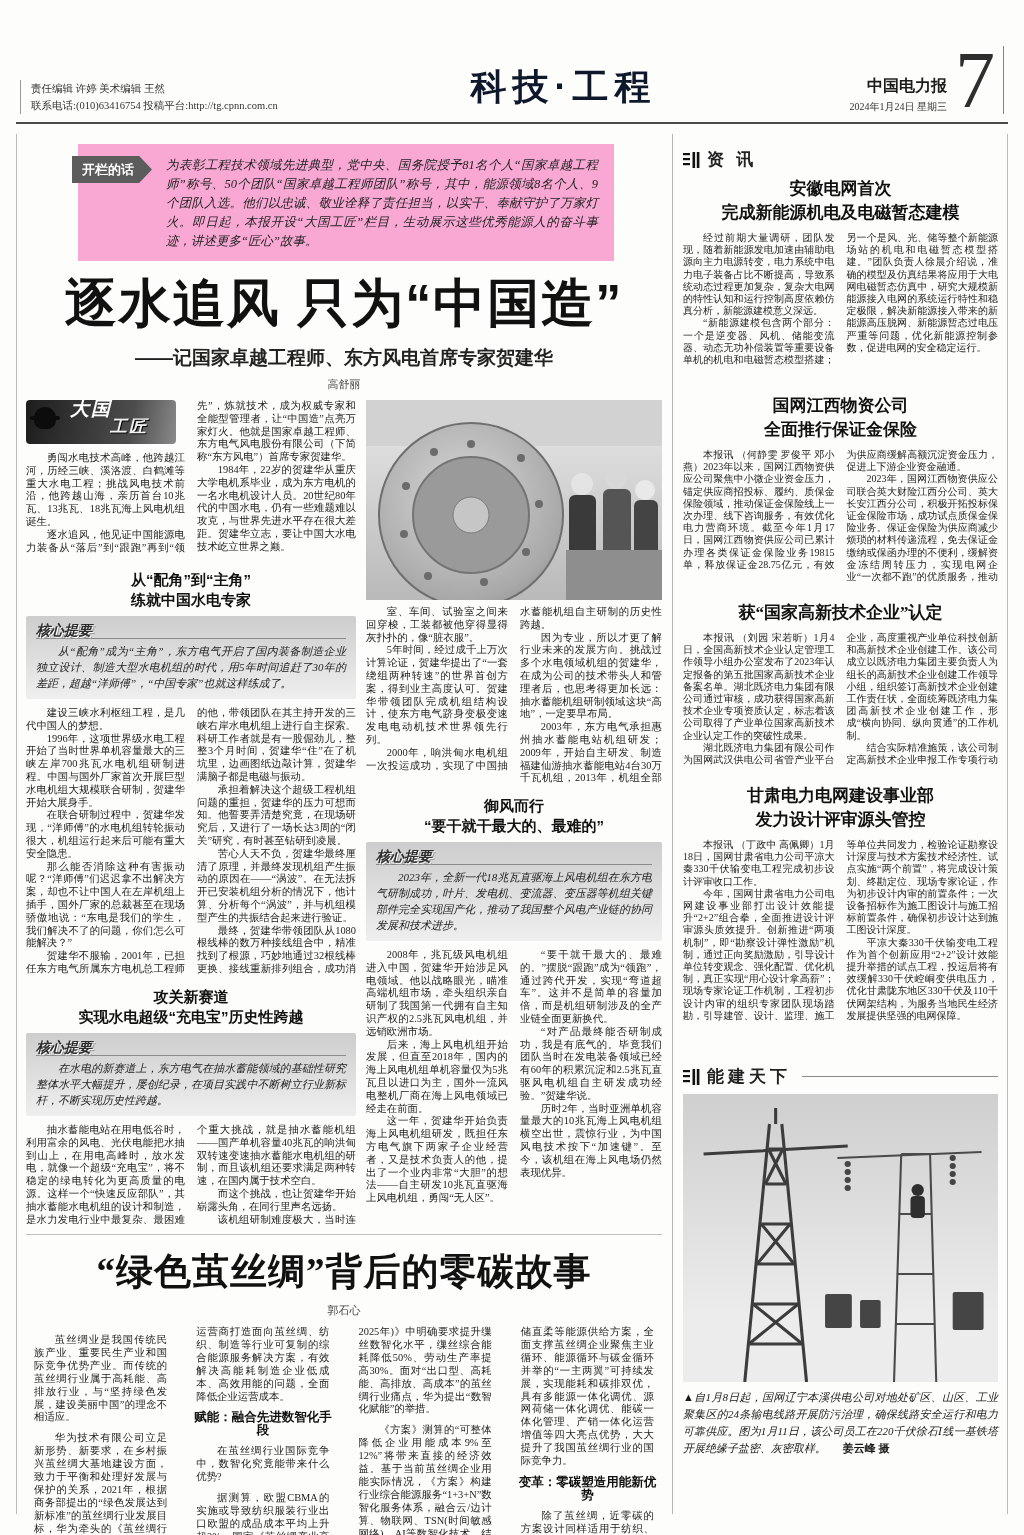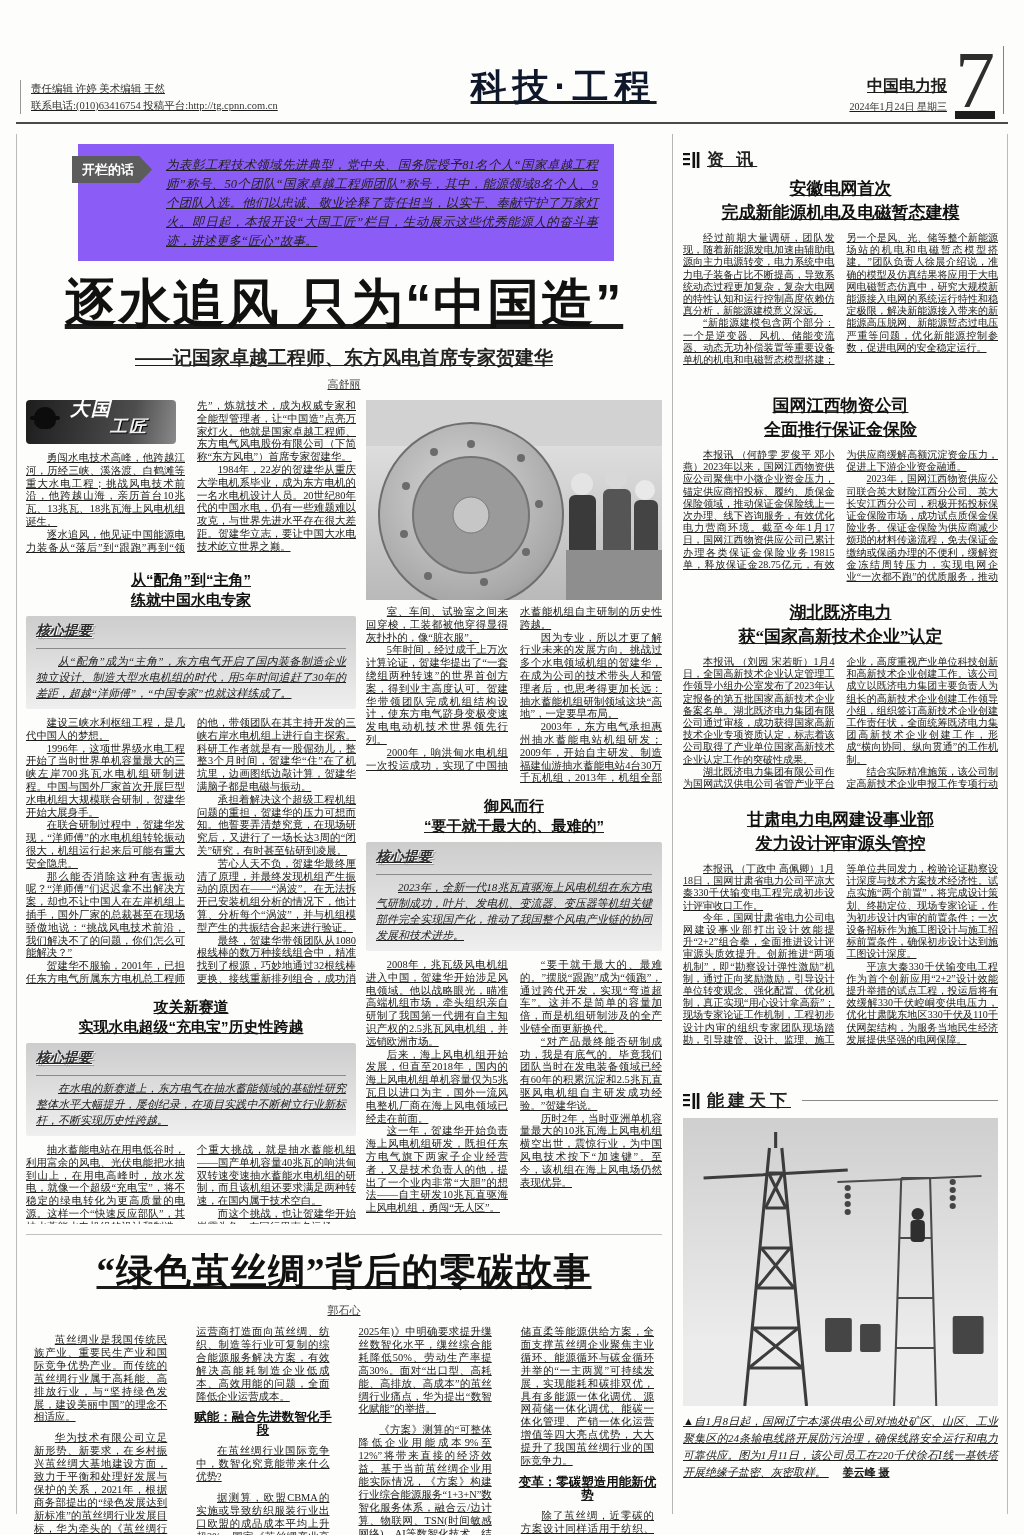--- a/index.html
+++ b/index.html
@@ -1,36 +1,36 @@
 <!DOCTYPE html>
 <html><head>
 <meta charset="utf-8">
 <style>
   html,body{margin:0;padding:0;background:#e8e8e6;}
   .page{position:relative;width:1024px;height:1535px;margin:0 auto;background:#fdfdfc;
         font-family:"Liberation Serif","DejaVu Serif",serif;color:#1c1c1c;overflow:hidden;}
-  .inner{position:absolute;left:16px;right:16px;top:46px;bottom:14px;text-decoration:underline;}
+  .inner{position:absolute;left:16px;right:16px;top:46px;bottom:14px;}
   
   .masthead{display:flex;align-items:flex-end;justify-content:space-between;padding:0 4px 6px 4px;}
   .mast-left{font-size:10.5px;line-height:17px;border-left:1px solid #999;padding-left:10px;color:#333;}
   .mast-center{font-family:"Liberation Sans","DejaVu Sans",sans-serif;font-weight:900;
                font-size:36px;letter-spacing:6px;color:#0f172a;padding-bottom:2px;}
   .mast-right{display:flex;align-items:flex-end;gap:8px;border-right:1px solid #ec4899;padding-right:8px;}
   .paper-name{font-weight:bold;font-size:16px;text-align:right;}
   .paper-date{font-size:10px;color:#333;text-align:right;margin-top:3px;}
   .page-no{font-size:80px;line-height:0.85;font-weight:400;color:#2e2e2e;}
   .mast-rule{border-top:2px solid #4a4a4a;margin-top:2px;}
   
   .content{display:flex;margin-top:10px;border-left:1px solid #bbb;border-right:1px solid #bbb;
            padding:0 9px;height:1380px;}
   .main-col{width:636px;flex:none;}
   .v-divider{width:1px;background:#b5b5b5;margin:0 10px;flex:none;}
   .sidebar{flex:1;min-width:0;}
   
-  .lead-box{position:relative;background:#8b5cf6;margin:10px 0 4px 52px;width:536px;
+  .lead-box{position:relative;background:#f9a8d4;margin:10px 0 4px 52px;width:536px;
             padding:12px 16px 10px 88px;box-sizing:border-box;font-size:12.5px;line-height:19px;
             text-align:justify;font-style:italic;color:#222;}
   .lead-tag{position:absolute;left:-6px;top:12px;background:#5c5c5c;color:#fff;font-style:normal;
             font-family:"Liberation Sans","DejaVu Sans",sans-serif;font-weight:bold;font-size:13px;
             padding:4px 18px 4px 10px;clip-path:polygon(0 0,84% 0,100% 50%,84% 100%,0 100%);}
   
   .headline{font-family:"Liberation Sans","DejaVu Sans",sans-serif;font-weight:900;font-size:52px;
             letter-spacing:2px;text-align:center;margin:8px 0 2px;color:#111;}
   .subtitle{font-family:"Liberation Sans","DejaVu Sans",sans-serif;font-weight:bold;font-size:19px;
             text-align:center;color:#222;margin-top:6px;}
@@ -42,21 +42,21 @@
   .two-col{column-count:2;column-gap:12px;font-size:10.4px;line-height:12.8px;text-align:justify;overflow:hidden;}
   .two-col p{margin:0;text-indent:2em;}
   .intro-cols{height:162px;}
   .crosshead{font-family:"Liberation Sans","DejaVu Sans",sans-serif;font-weight:bold;font-size:15px;
              text-align:center;line-height:20px;margin:8px 0 6px;color:#111;}
   .core-box{background:linear-gradient(180deg,#cdcdcd,#efefef);padding:6px 10px 8px;margin:2px 0 8px;
             font-size:11px;line-height:16px;font-style:italic;text-align:justify;color:#222;
             border-radius:2px;overflow:hidden;}
   .core-label{display:block;font-family:"Liberation Sans","DejaVu Sans",sans-serif;font-style:italic;
               font-weight:900;font-size:14px;color:#2d2d2d;text-shadow:1px 1px 0 #fff,2px 2px 0 #9a9a9a;
-              border-bottom:1px solid #8a8a8a;padding-bottom:10px;margin-bottom:4px;}
+              border-bottom:1px solid #8a8a8a;padding-bottom:0;margin-bottom:4px;}
   .core-text{display:block;text-indent:2em;}
   .h-body1{height:272px;} .h-body2{height:150px;} .h-body3{height:182px;} .h-body4{height:286px;}
   .dgj-logo{width:150px;height:44px;background:linear-gradient(100deg,#1d1d1d,#4d4d4d 70%,#8a8a8a);
             border-radius:4px;margin:0 2px 8px 0;position:relative;color:#fff;overflow:hidden;}
   .dgj-head{position:absolute;left:8px;top:7px;width:22px;height:22px;background:#0c0c0c;border-radius:50% 50% 40% 40%;}
   .dgj-head:before{content:"";position:absolute;left:-4px;top:9px;width:30px;height:4px;background:#0c0c0c;border-radius:2px;}
   .dgj-t1{position:absolute;left:44px;top:3px;font-family:"Liberation Sans",sans-serif;font-weight:900;
           font-style:italic;font-size:19px;letter-spacing:2px;}
   .dgj-t2{position:absolute;left:84px;top:21px;font-family:"Liberation Sans",sans-serif;font-weight:900;
           font-style:italic;font-size:17px;letter-spacing:2px;color:#f2f2f2;text-shadow:1px 1px 0 #000;}
@@ -135,21 +135,21 @@
               <div>练就中国水电专家</div>
             </h3>
             <div class="core-box">
               <span class="core-label">核心提要</span>
               <span class="core-text">从“配角”成为“主角”，东方电气开启了国内装备制造企业独立设计、制造大型水电机组的时代，用5年时间追赶了30年的差距，超越“洋师傅”，“中国专家”也就这样练成了。</span>
             </div>
             <div class="two-col h-body1">
                 <p>建设三峡水利枢纽工程，是几代中国人的梦想。</p>
                 <p>1996年，这项世界级水电工程开始了当时世界单机容量最大的三峡左岸700兆瓦水电机组研制进程。中国与国外厂家首次开展巨型水电机组大规模联合研制，贺建华开始大展身手。</p>
                 <p>在联合研制过程中，贺建华发现，“洋师傅”的水电机组转轮振动很大，机组运行起来后可能有重大安全隐患。</p>
-                <p>那么能否消除这种有害振动呢？“洋师傅”们迟迟拿不出解决方案，却也不让中国人在左岸机组上插手，国外厂家的总裁甚至在现场骄傲地说：“挑战风电技术前沿，我们解决不了的问题，你们怎么可能解决？”</p>
+                <p>那么能否消除这种有害振动呢？“洋师傅”们迟迟拿不出解决方案，却也不让中国人在左岸机组上插手，国外厂家的总裁甚至在现场骄傲地说：“东电是我们的学生，我们解决不了的问题，你们怎么可能解决？”</p>
                 <p>贺建华不服输，2001年，已担任东方电气所属东方电机总工程师的他，带领团队在其主持开发的三峡右岸水电机组上进行自主探索。科研工作者就是有一股倔劲儿，整整3个月时间，贺建华“住”在了机坑里，边画图纸边敲计算，贺建华满脑子都是电磁与振动。</p>
                 <p>承担着解决这个超级工程机组问题的重担，贺建华的压力可想而知。他誓要弄清楚究竟，在现场研究后，又进行了一场长达3周的“闭关”研究，有时甚至钻研到凌晨。</p>
                 <p>苦心人天不负，贺建华最终厘清了原理，并最终发现机组产生振动的原因在——“涡波”。在无法拆开已安装机组分析的情况下，他计算、分析每个“涡波”，并与机组模型产生的共振结合起来进行验证。</p>
                 <p>最终，贺建华带领团队从1080根线棒的数万种接线组合中，精准找到了根源，巧妙地通过32根线棒更换、接线重新排列组合，成功消除了“涡波”，解决了振动难题。利用这一成果，将三峡左岸的6台进口机组进行了改造，改造后的机组振动减少近90%，厂房噪声下降5分贝，彻底消除了机组隐患。</p>
               </div>
 
             <h3 class="crosshead">
               <div>攻关新赛道</div>
               <div>实现水电超级“充电宝”历史性跨越</div>
             </h3>
@@ -280,21 +280,20 @@
             <div>全面推行保证金保险</div>
           </div>
           <div class="side-body hb2">
               <p>本报讯 （何静雯 罗俊平 邓小燕）2023年以来，国网江西物资供应公司聚焦中小微企业资金压力，锚定供应商招投标、履约、质保金保险领域，推动保证金保险线上一次办理、线下咨询服务，有效优化电力营商环境。截至今年1月17日，国网江西物资供应公司已累计办理各类保证金保险业务19815单，释放保证金28.75亿元，有效为供应商缓解高额沉淀资金压力，促进上下游企业资金融通。</p>
               <p>2023年，国网江西物资供应公司联合英大财险江西分公司、英大长安江西分公司，积极开拓投标保证金保险市场，成功试点质保金保险业务。保证金保险为供应商减少烦琐的材料传递流程，免去保证金缴纳或保函办理的不便利，缓解资金冻结周转压力，实现电网企业“一次都不跑”的优质服务，推动形成产融协同、强强联合、提质增效、共谋发展的良好局面。</p>
             </div>
         </article>
 
         <article class="side-article">
           <div class="side-title">
-            <div>湖北既济电力</div>
             <div>获“国家高新技术企业”认定</div>
           </div>
           <div class="side-body hb3">
               <p>本报讯 （刘园 宋若昕）1月4日，全国高新技术企业认定管理工作领导小组办公室发布了2023年认定报备的第五批国家高新技术企业备案名单。湖北既济电力集团有限公司通过审核，成功获得国家高新技术企业专项资质认定，标志着该公司取得了产业单位国家高新技术企业认定工作的突破性成果。</p>
               <p>湖北既济电力集团有限公司作为国网武汉供电公司省管产业平台企业，高度重视产业单位科技创新和高新技术企业创建工作。该公司成立以既济电力集团主要负责人为组长的高新技术企业创建工作领导小组，组织签订高新技术企业创建工作责任状，全面统筹既济电力集团高新技术企业创建工作，形成“横向协同、纵向贯通”的工作机制。</p>
               <p>结合实际精准施策，该公司制定高新技术企业申报工作专项行动方案，特邀市科创中心赴集团开展现场专业指导，明确申报工作重点、直面工作难点、制定管理提升措施78条，狠抓短板提升。</p>
             </div>
         </article>
 
         <article class="side-article">

